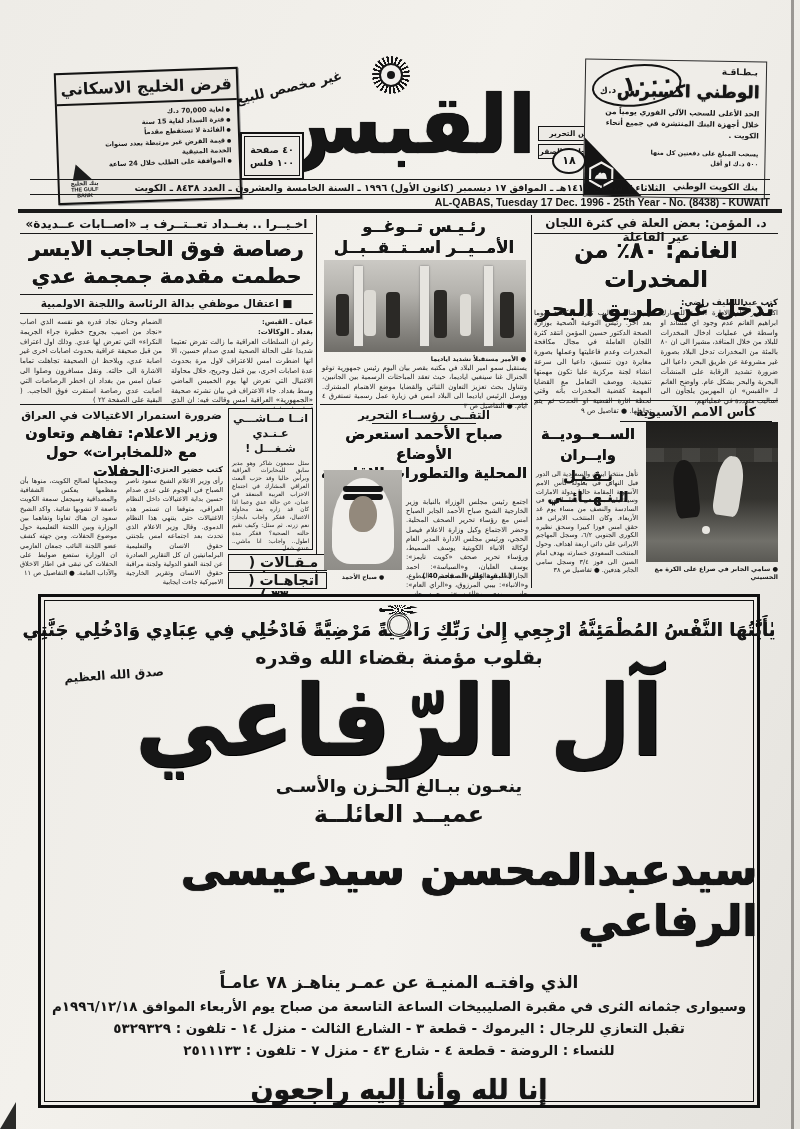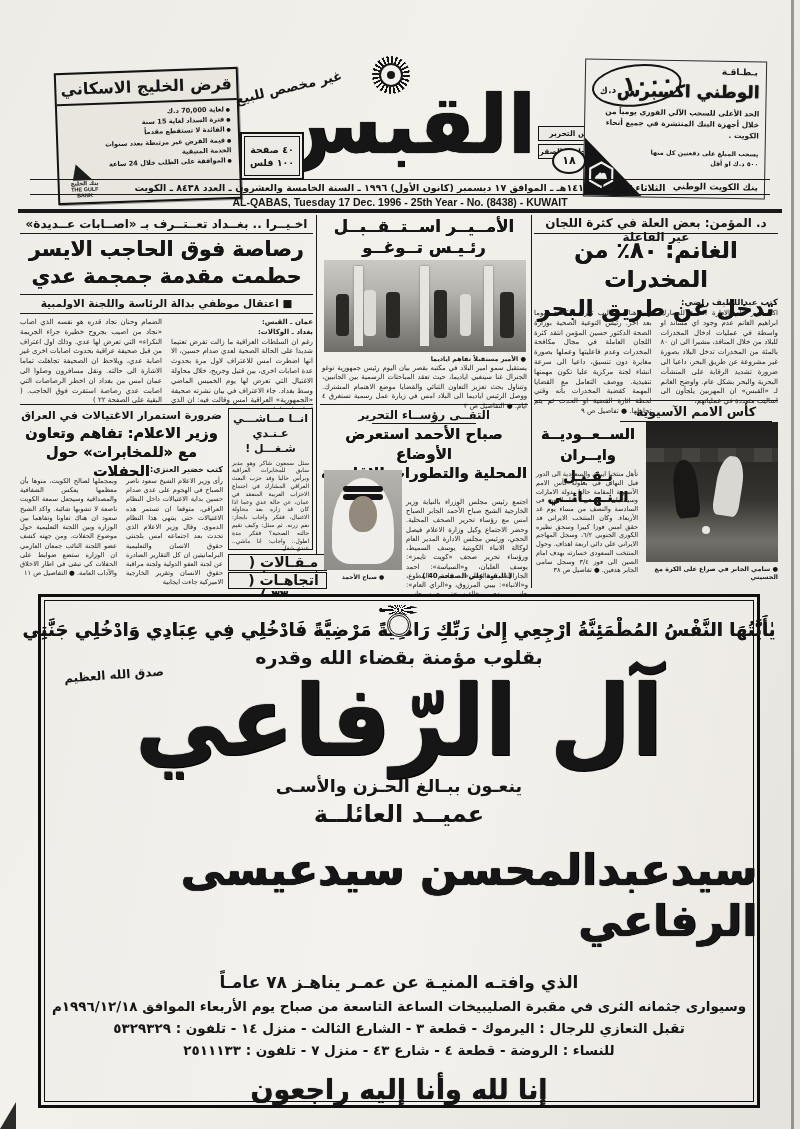--- a/index.html
+++ b/index.html
@@ -43,21 +43,21 @@
   .nbk-amount{position:absolute;left:6px;top:4px;width:86px;height:38px;border:2.5px solid #141414;border-radius:50%;transform:rotate(-7deg);text-align:center;line-height:34px;font-size:21px;font-weight:900;}
   .nbk-amount small{font-size:9px;font-weight:bold;}
   .nbk-title{position:absolute;right:6px;top:20px;font-size:17px;font-weight:900;letter-spacing:.5px;text-shadow:0 0 1px #000;}
   .nbk-body{position:absolute;right:6px;top:46px;width:168px;font-size:7.4px;font-weight:bold;line-height:1.5;text-align:right;}
   .nbk-note{position:absolute;right:6px;top:88px;width:110px;font-size:6.4px;font-weight:bold;line-height:1.5;}
   .nbk-bank{position:absolute;right:6px;bottom:6px;font-size:9px;font-weight:900;}
   .nbk-corner{position:absolute;left:0;bottom:0;width:0;height:0;border-bottom:58px solid #141414;border-right:58px solid transparent;}
   .nbk-hex{position:absolute;left:3px;bottom:3px;}
 
   .dateline-ar{left:30px;top:182px;width:740px;text-align:center;font-size:9.5px;font-weight:bold;}
-  .dateline-en{left:30px;top:196px;width:740px;text-align:center;font-size:10.5px;font-weight:bold;font-family:"Liberation Sans",sans-serif;direction:ltr;}
+  .dateline-en{left:30px;top:196px;width:740px;text-align:right;font-size:10.5px;font-weight:bold;font-family:"Liberation Sans",sans-serif;direction:ltr;}
 
   
   .kicker{font-weight:800;}
   .headline{font-weight:900;text-shadow:0 0 .6px #000;}
   .body-txt{font-weight:500;line-height:1.4;}
   .cols{display:flex;gap:9px;}
   .cols>div{flex:1;}
   .byline{font-weight:bold;}
   .photo{background:#b9b7b2;overflow:hidden;position:absolute;}
   .cap{font-size:6.4px;font-weight:bold;}
@@ -235,35 +235,35 @@
     <div class="mashi-t">
       <div>انــا مــاشـــي</div>
       <div>عـنـدي شـغـــل !</div>
     </div>
     <div class="mashi-b j">سئل سمعون شاكر وهو مدير سابق للمخابرات العراقية ويرأس حاليا وفد حزب البعث العراقي المشارك في اجتماع الاحزاب العربية المنعقد في عمان، عن حالة عدي وعما اذا كان قد زاره بعد محاولة الاغتيال، ففكر واجاب بايجاز: نعم زرته. ثم سئل: وكيف تقيم حالته الصحية؟ ففكر مدة اطول.. واجاب: انا ماشي.. عندي شغل.</div>
   </div>
   <div class="abs teaser" style="top:554px;">مـقـالات ( ص٣٣ )</div>
   <div class="abs teaser" style="top:572px;">اتجاهـات ( ص٣٣ )</div>
 
   <div class="abs headline amir-h">
+    <div>رئـيـس تــوغــو</div>
     <div>الأمــيــر اســتــقــبــل</div>
-    <div>رئـيـس تــوغــو</div>
   </div>
   <div class="photo amir-photo">
     <div class="pillar" style="left:30px;"></div>
     <div class="pillar" style="left:96px;"></div>
     <div class="pillar" style="left:160px;"></div>
     <div class="fig" style="left:12px;top:34px;width:13px;height:42px;"></div>
     <div class="fig l" style="left:40px;top:30px;width:12px;height:46px;"></div>
     <div class="fig" style="left:62px;top:32px;width:14px;height:46px;"></div>
     <div class="fig" style="left:110px;top:30px;width:13px;height:48px;"></div>
     <div class="fig l" style="left:136px;top:34px;width:11px;height:42px;"></div>
     <div class="fig" style="left:176px;top:32px;width:14px;height:46px;"></div>
   </div>
-  <div class="abs cap amir-cap">● الأمير مستقبلاً تفاهم اياديما</div>
+  <div class="abs cap amir-cap">● الأمير مستقبلاً تشديد اياديما</div>
   <div class="abs body-txt j amir-body">يستقبل سمو امير البلاد في مكتبه بقصر بيان اليوم رئيس جمهورية توغو الجنرال غنا سينغبي اياديما، حيث تعقد المباحثات الرسمية بين الجانبين، وتتناول بحث تعزيز التعاون الثنائي والقضايا موضع الاهتمام المشترك. ووصل الرئيس اياديما الى البلاد امس في زيارة عمل رسمية تستغرق ٤ ايام.   ● التفاصيل ص ٣</div>
 
   <div class="abs kicker sabah-kicker">التقــى رؤســاء التحرير</div>
   <div class="rule" style="left:372px;top:423px;width:104px;height:1px;"></div>
   <div class="abs headline sabah-h">
     <div>صباح الأحمد استعرض الأوضاع</div>
     <div>المحلية والتطورات الاقليمية</div>
   </div>
   <div class="photo sabah-photo">
     <div class="ghutra"></div>

